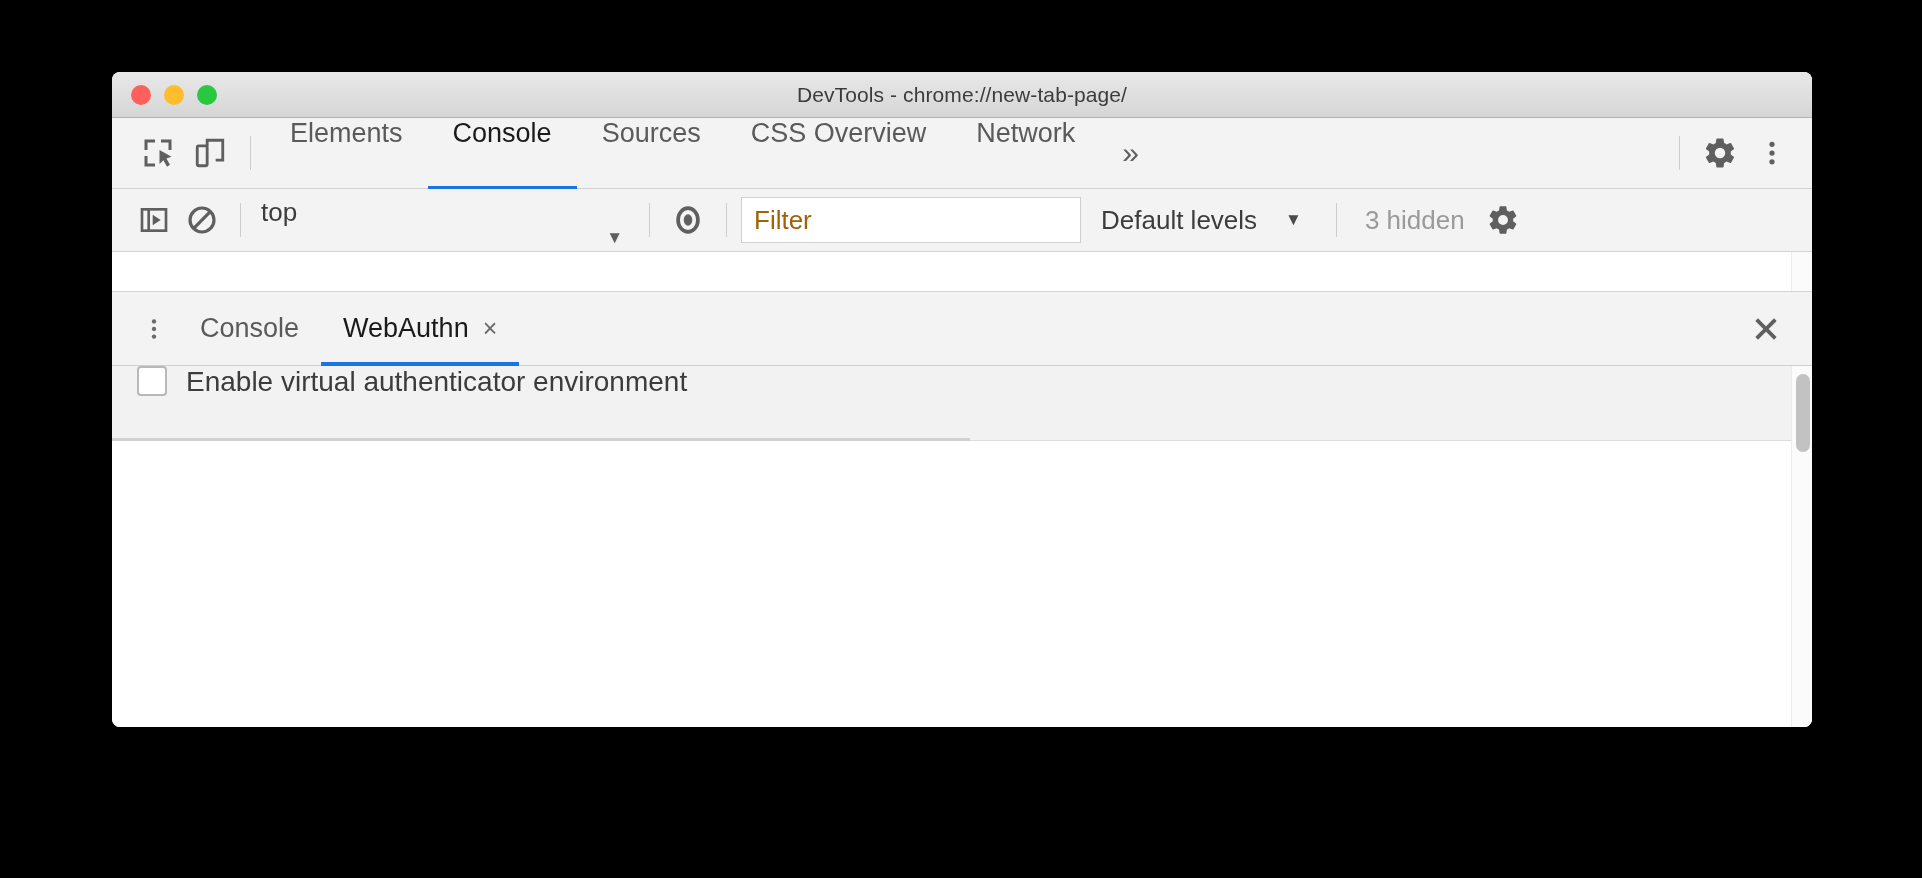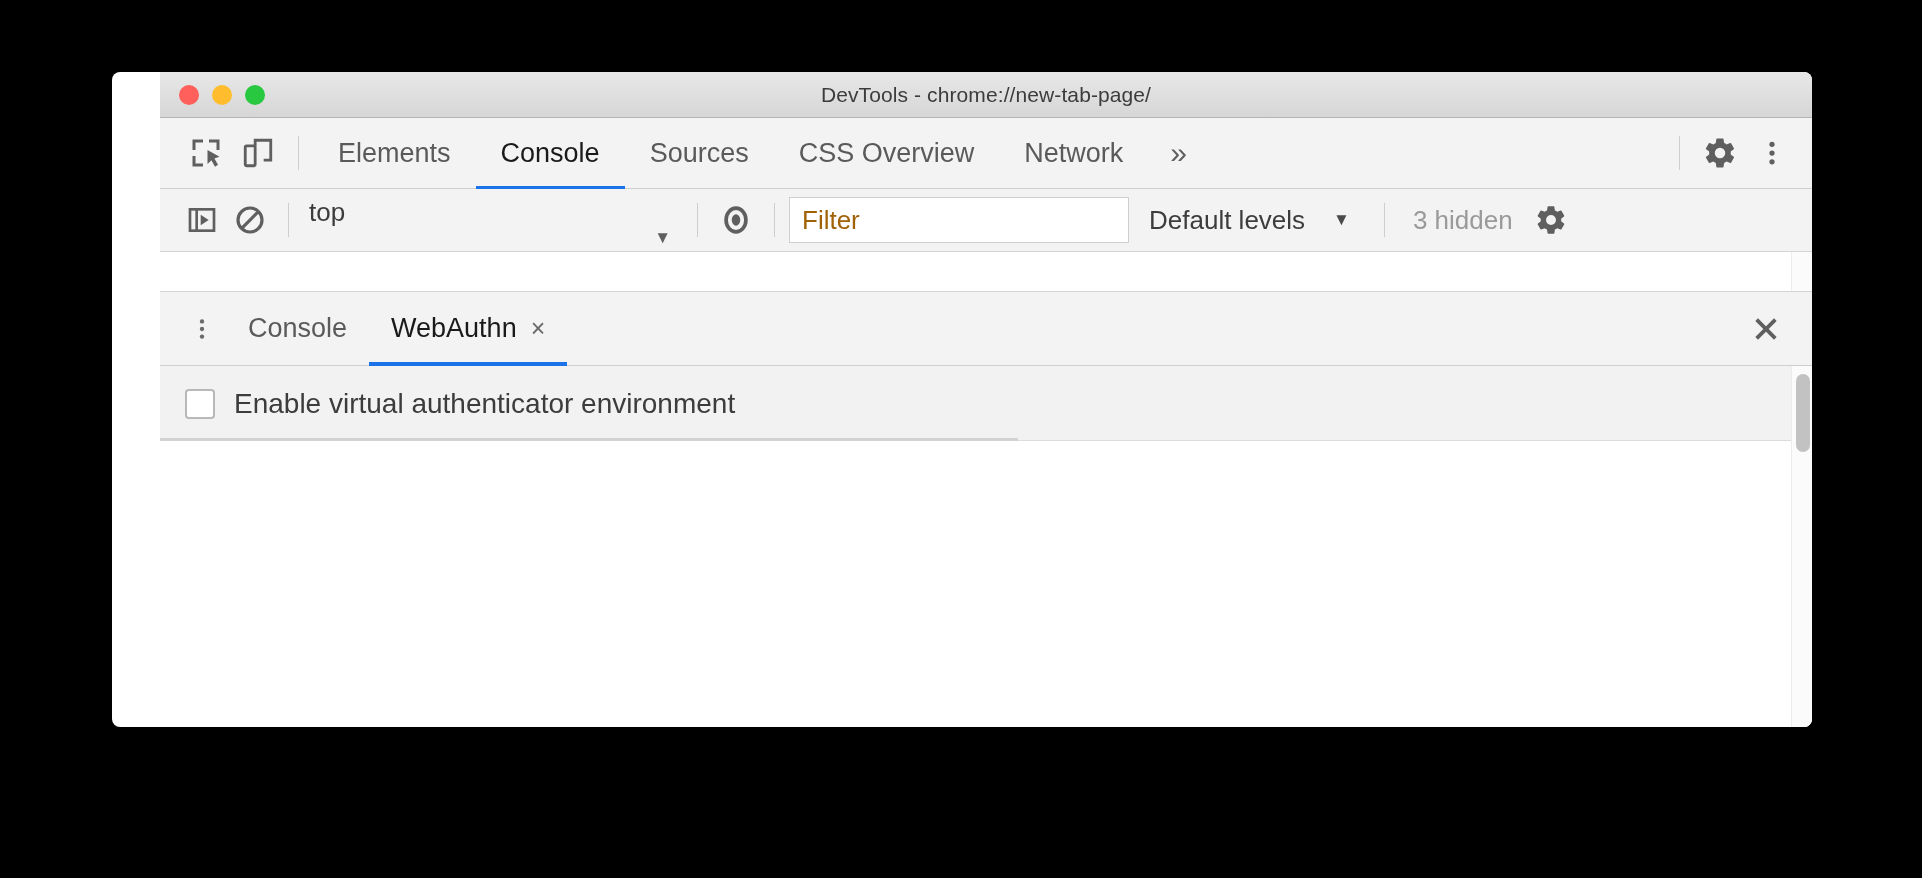--- a/index.html
+++ b/index.html
@@ -18,21 +18,20 @@
 
   
   #devtools-window {
     position: absolute;
     left: 112px; top: 72px;
     width: 1700px; height: 655px;
     background: #ffffff;
     border-radius: 8px;
     overflow: hidden;
     box-shadow: 0 0 42px 18px rgba(0,0,0,0.95);
-    padding-left: 48px;
   }
 
   
   .titlebar {
     position: relative;
     height: 46px;
     background: linear-gradient(to bottom, #e8e8e8 0%, #d6d6d6 100%);
     border-bottom: 1px solid #b4b4b4;
     display: flex; align-items: center;
   }
@@ -57,21 +56,21 @@
     padding: 0 14px 0 20px;
   }
   .tb-icon {
     width: 52px; height: 52px;
     display: flex; align-items: center; justify-content: center;
     flex: 0 0 auto;
   }
   .vdiv { width: 1px; height: 34px; background: #cdcdcd; margin: 0 14px; flex: 0 0 auto; }
   .panel-tabs { display: flex; align-items: stretch; height: 71px; }
   .panel-tab {
-    display: flex; align-items: center;
+    display: flex; align-items: flex-start;
     padding: 0 25px;
     font-size: 27px; color: #5a5a5a;
     position: relative; white-space: nowrap;
   }
   .panel-tab.active { color: #1a1a1a; }
   .panel-tab.active::after {
     content: ""; position: absolute;
     left: 0; right: 0; bottom: 0; height: 3px;
     background: #1a73e8;
   }
@@ -161,21 +160,21 @@
   
   .drawer-content {
     position: relative;
     background: #ffffff;
     height: 361px;
   }
   .setting-row {
     position: relative;
     height: 75px;
     background: #f2f2f2;
-    display: flex; align-items: center;
+    display: flex; 
     padding-left: 25px;
   }
   .setting-row::after {
     content: ""; position: absolute;
     left: 0; bottom: 0; width: 858px; height: 3px;
     background: #d2d2d2;
   }
   .setting-row .underline-rest {
     position: absolute; left: 858px; bottom: 0; right: 0;
     height: 1px; background: #dcdcdc;

